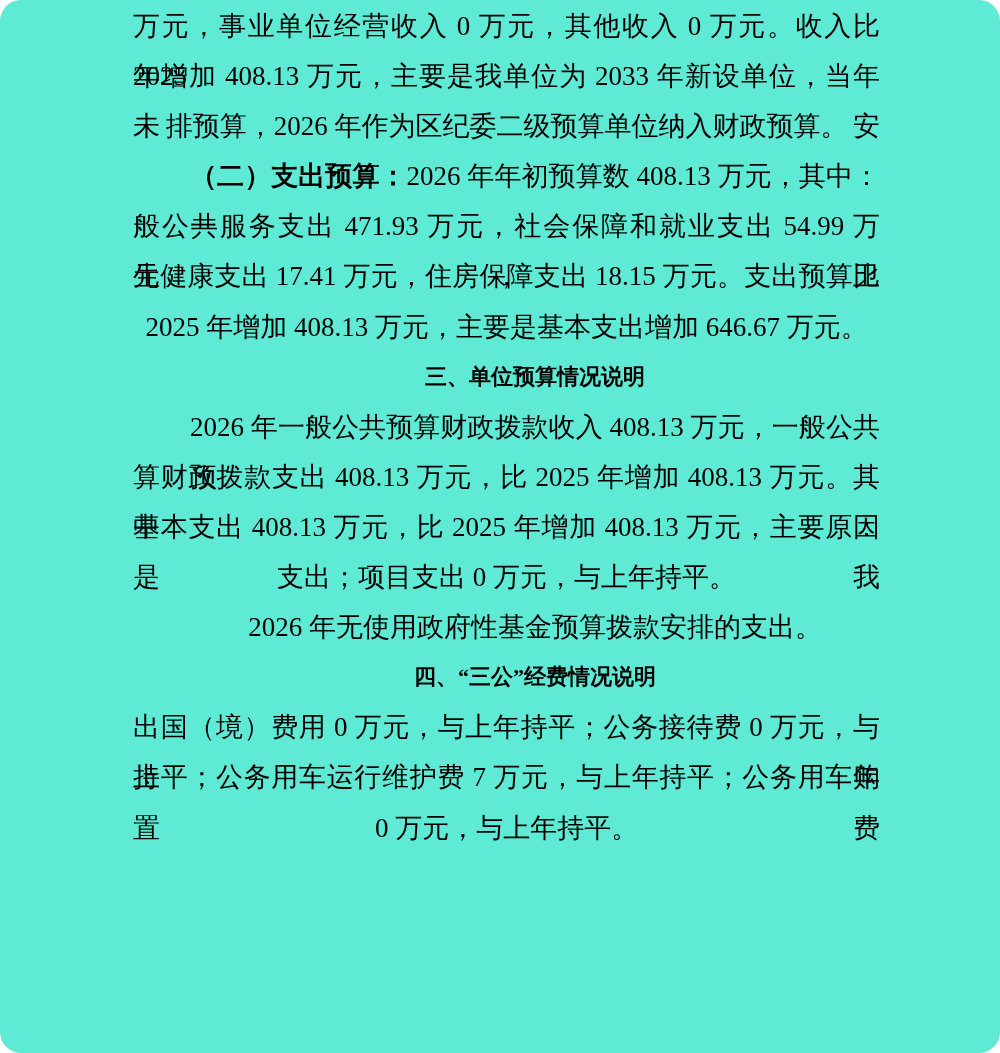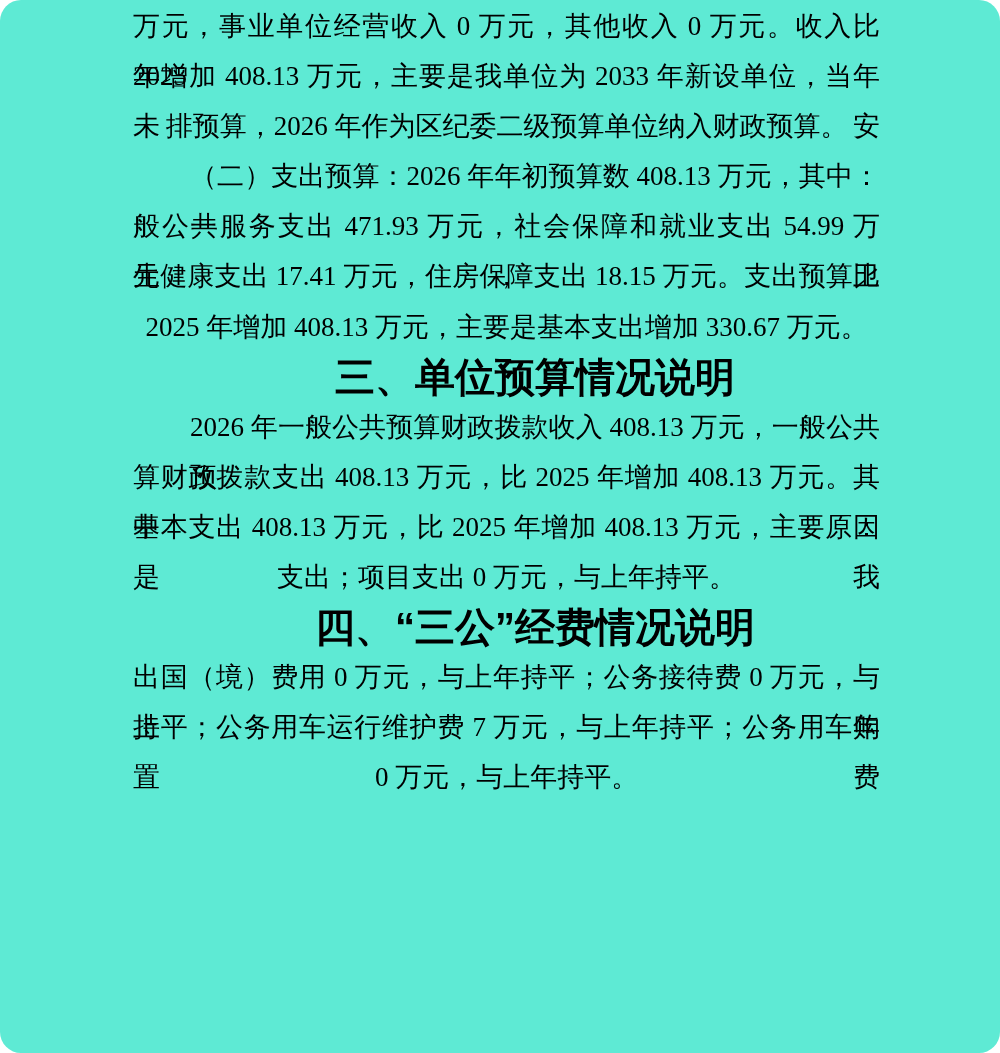--- a/index.html
+++ b/index.html
@@ -35,50 +35,51 @@
   }
   .line.justify {
     white-space: normal;
     text-align: justify;
     text-align-last: justify;
   }
   .line.indent {
     padding-left: 57px;
   }
   .line.heading {
-    font-family: Liberation Sans, sans-serif;
+    font-family: Liberation Serif, serif;
     font-weight: bold;
-    font-size: 40px;
+    font-size: 22px;
   }
   .lead {
-    font-weight: normal;
+    font-weight: bold;
   }
 </style>
 </head>
 <body>
 
 <div class="page">
   <div class="text-block">
 
     <div class="line justify">万元，事业单位经营收入 0 万元，其他收入 0 万元。收入比 2025</div>
     <div class="line justify">年增加 408.13 万元，主要是我单位为 2033 年新设单位，当年未安</div>
     <div class="line">排预算，2026 年作为区纪委二级预算单位纳入财政预算。</div>
 
     <div class="line justify indent"><span class="lead">（二）支出预算：</span><span>2026 年年初预算数 408.13 万元，其中：一</span></div>
     <div class="line justify">般公共服务支出 471.93 万元，社会保障和就业支出 54.99 万元，卫</div>
     <div class="line justify">生健康支出 17.41 万元，住房保障支出 18.15 万元。支出预算比</div>
-    <div class="line">2025 年增加 408.13 万元，主要是基本支出增加 330.67 万元。</div>
+    <div class="line">2025 年增加 408.13 万元，主要是基本支出增加 646.67 万元。</div>
 
     <div class="line heading indent">三、单位预算情况说明</div>
 
     <div class="line justify indent">2026 年一般公共预算财政拨款收入 408.13 万元，一般公共预</div>
     <div class="line justify">算财政拨款支出 408.13 万元，比 2025 年增加 408.13 万元。其中：</div>
     <div class="line justify">基本支出 408.13 万元，比 2025 年增加 408.13 万元，主要原因是我</div>
     <div class="line">支出；项目支出 0 万元，与上年持平。</div>
 
+    <div class="line indent">2026 年无使用政府性基金预算拨款安排的支出。</div>
 
     <div class="line heading indent">四、“三公”经费情况说明</div>
 
     <div class="line justify">出国（境）费用 0 万元，与上年持平；公务接待费 0 万元，与上年</div>
     <div class="line justify">持平；公务用车运行维护费 7 万元，与上年持平；公务用车购置费</div>
     <div class="line">0 万元，与上年持平。</div>
 
 
   </div>
 </div>

